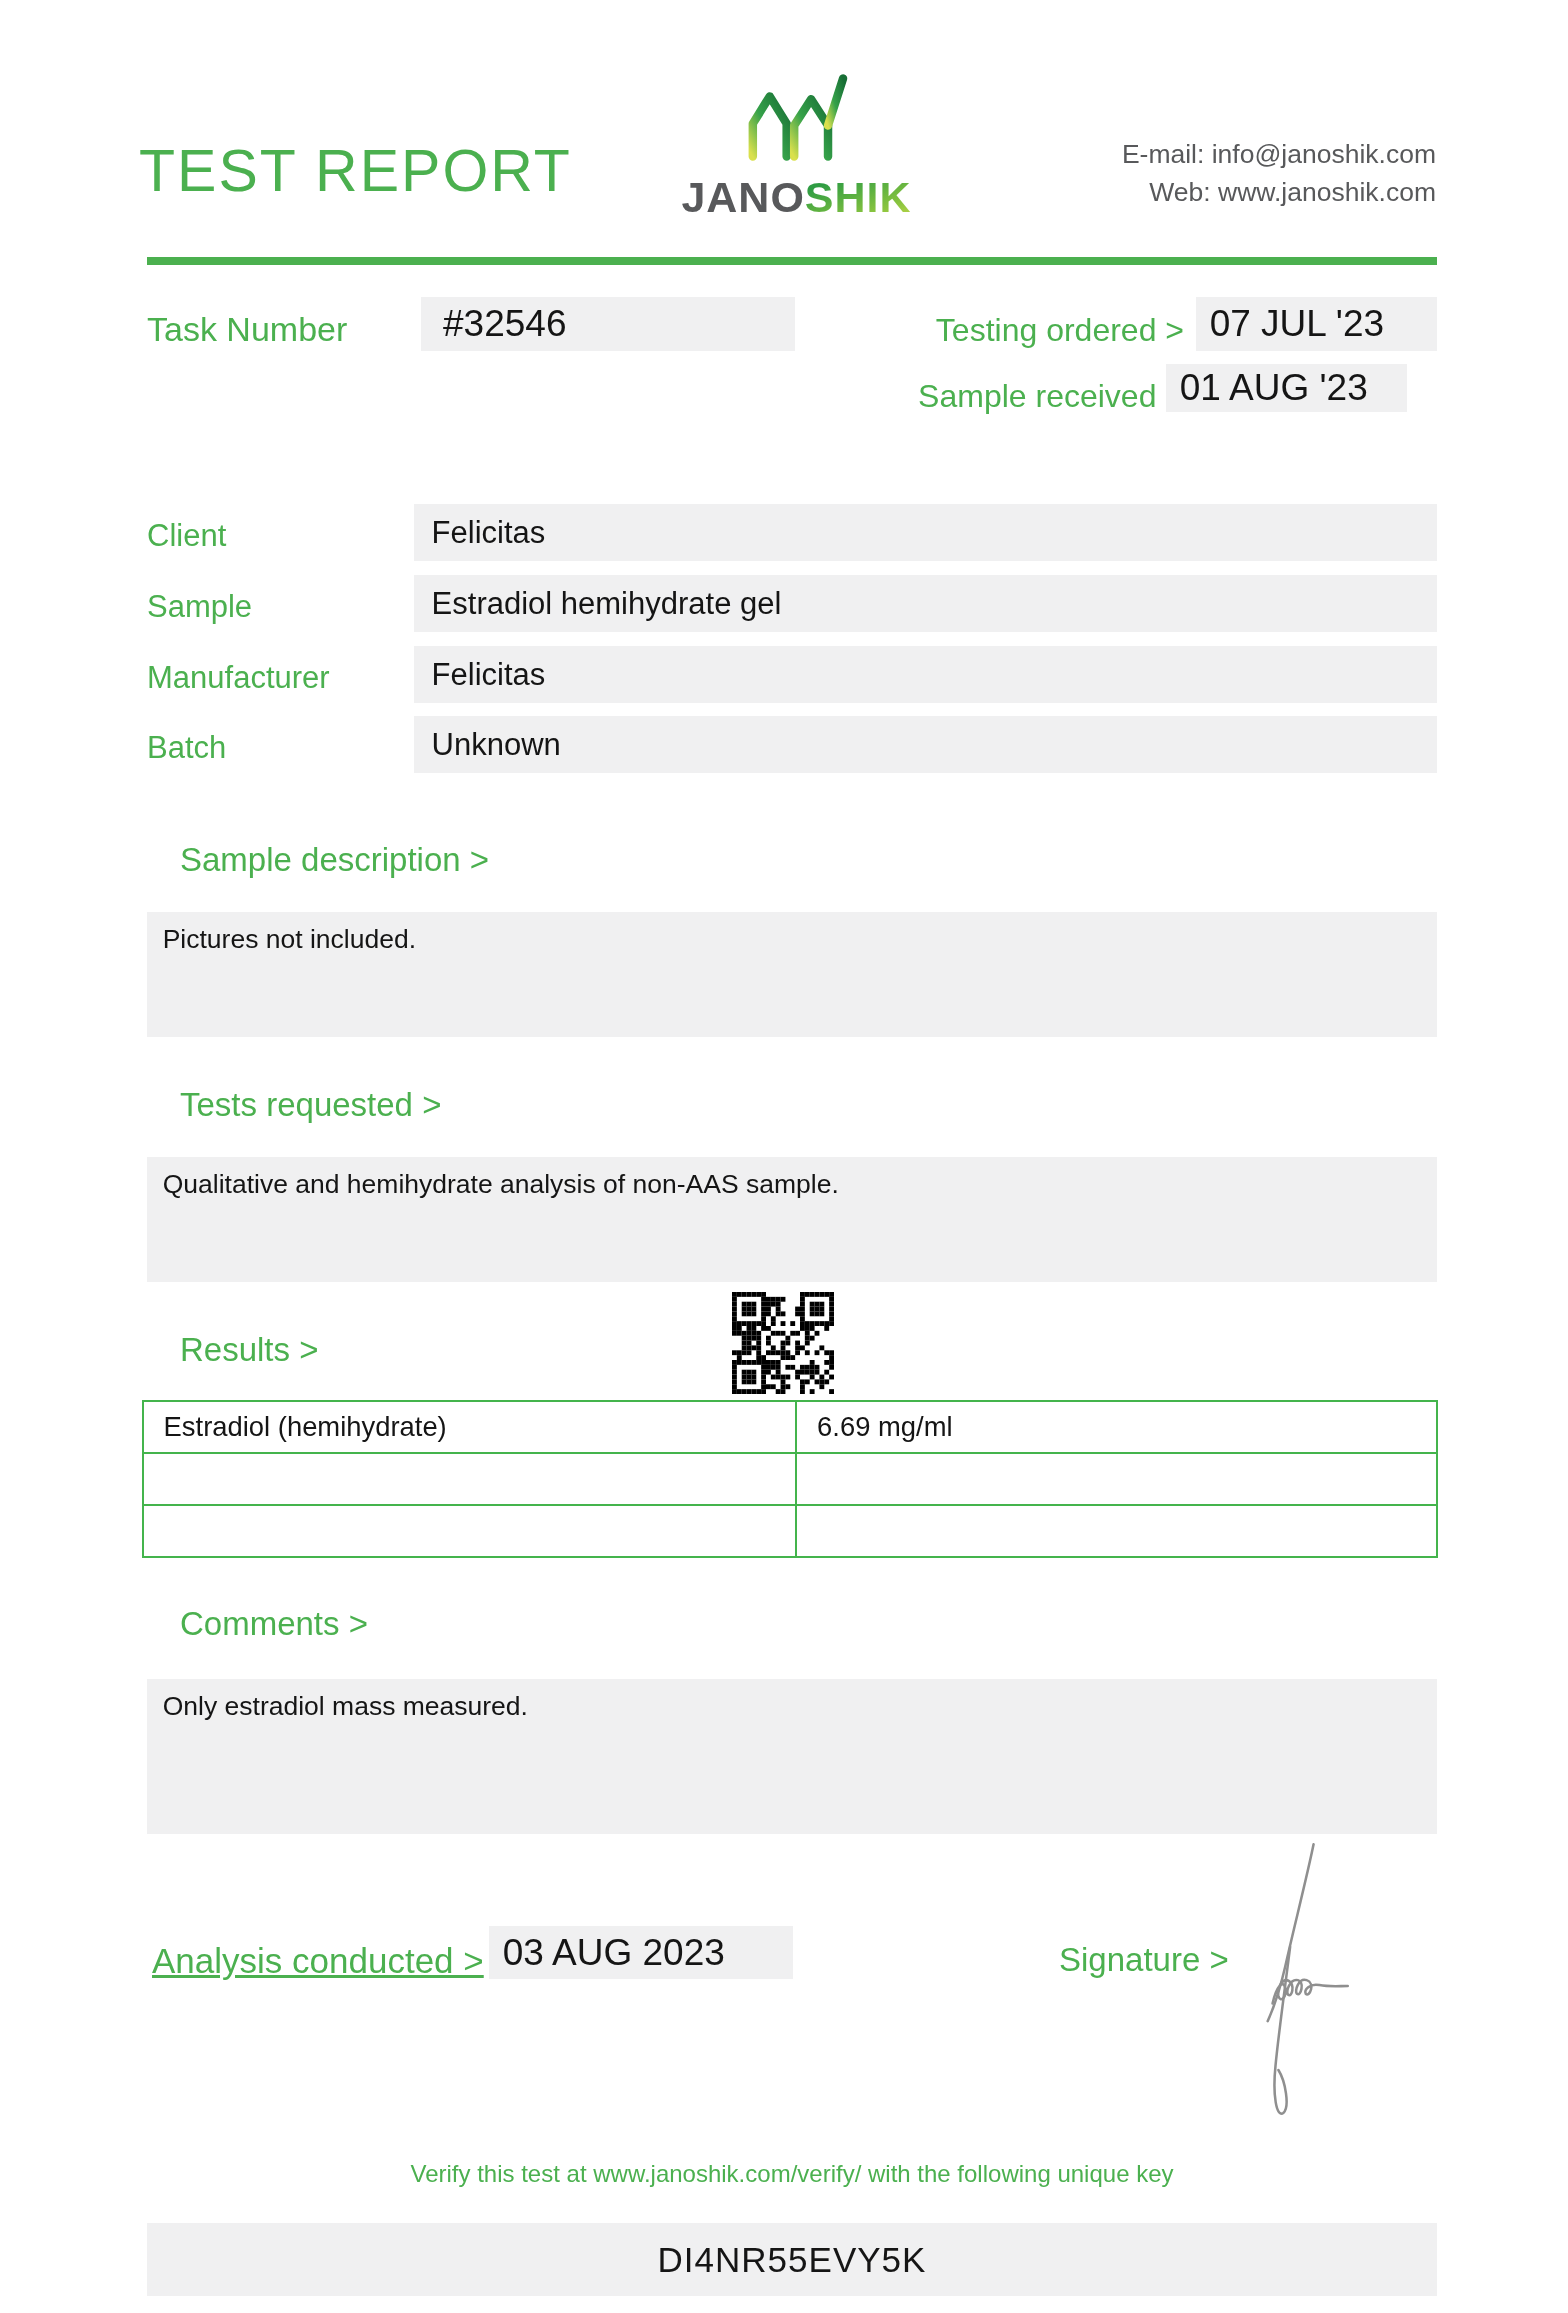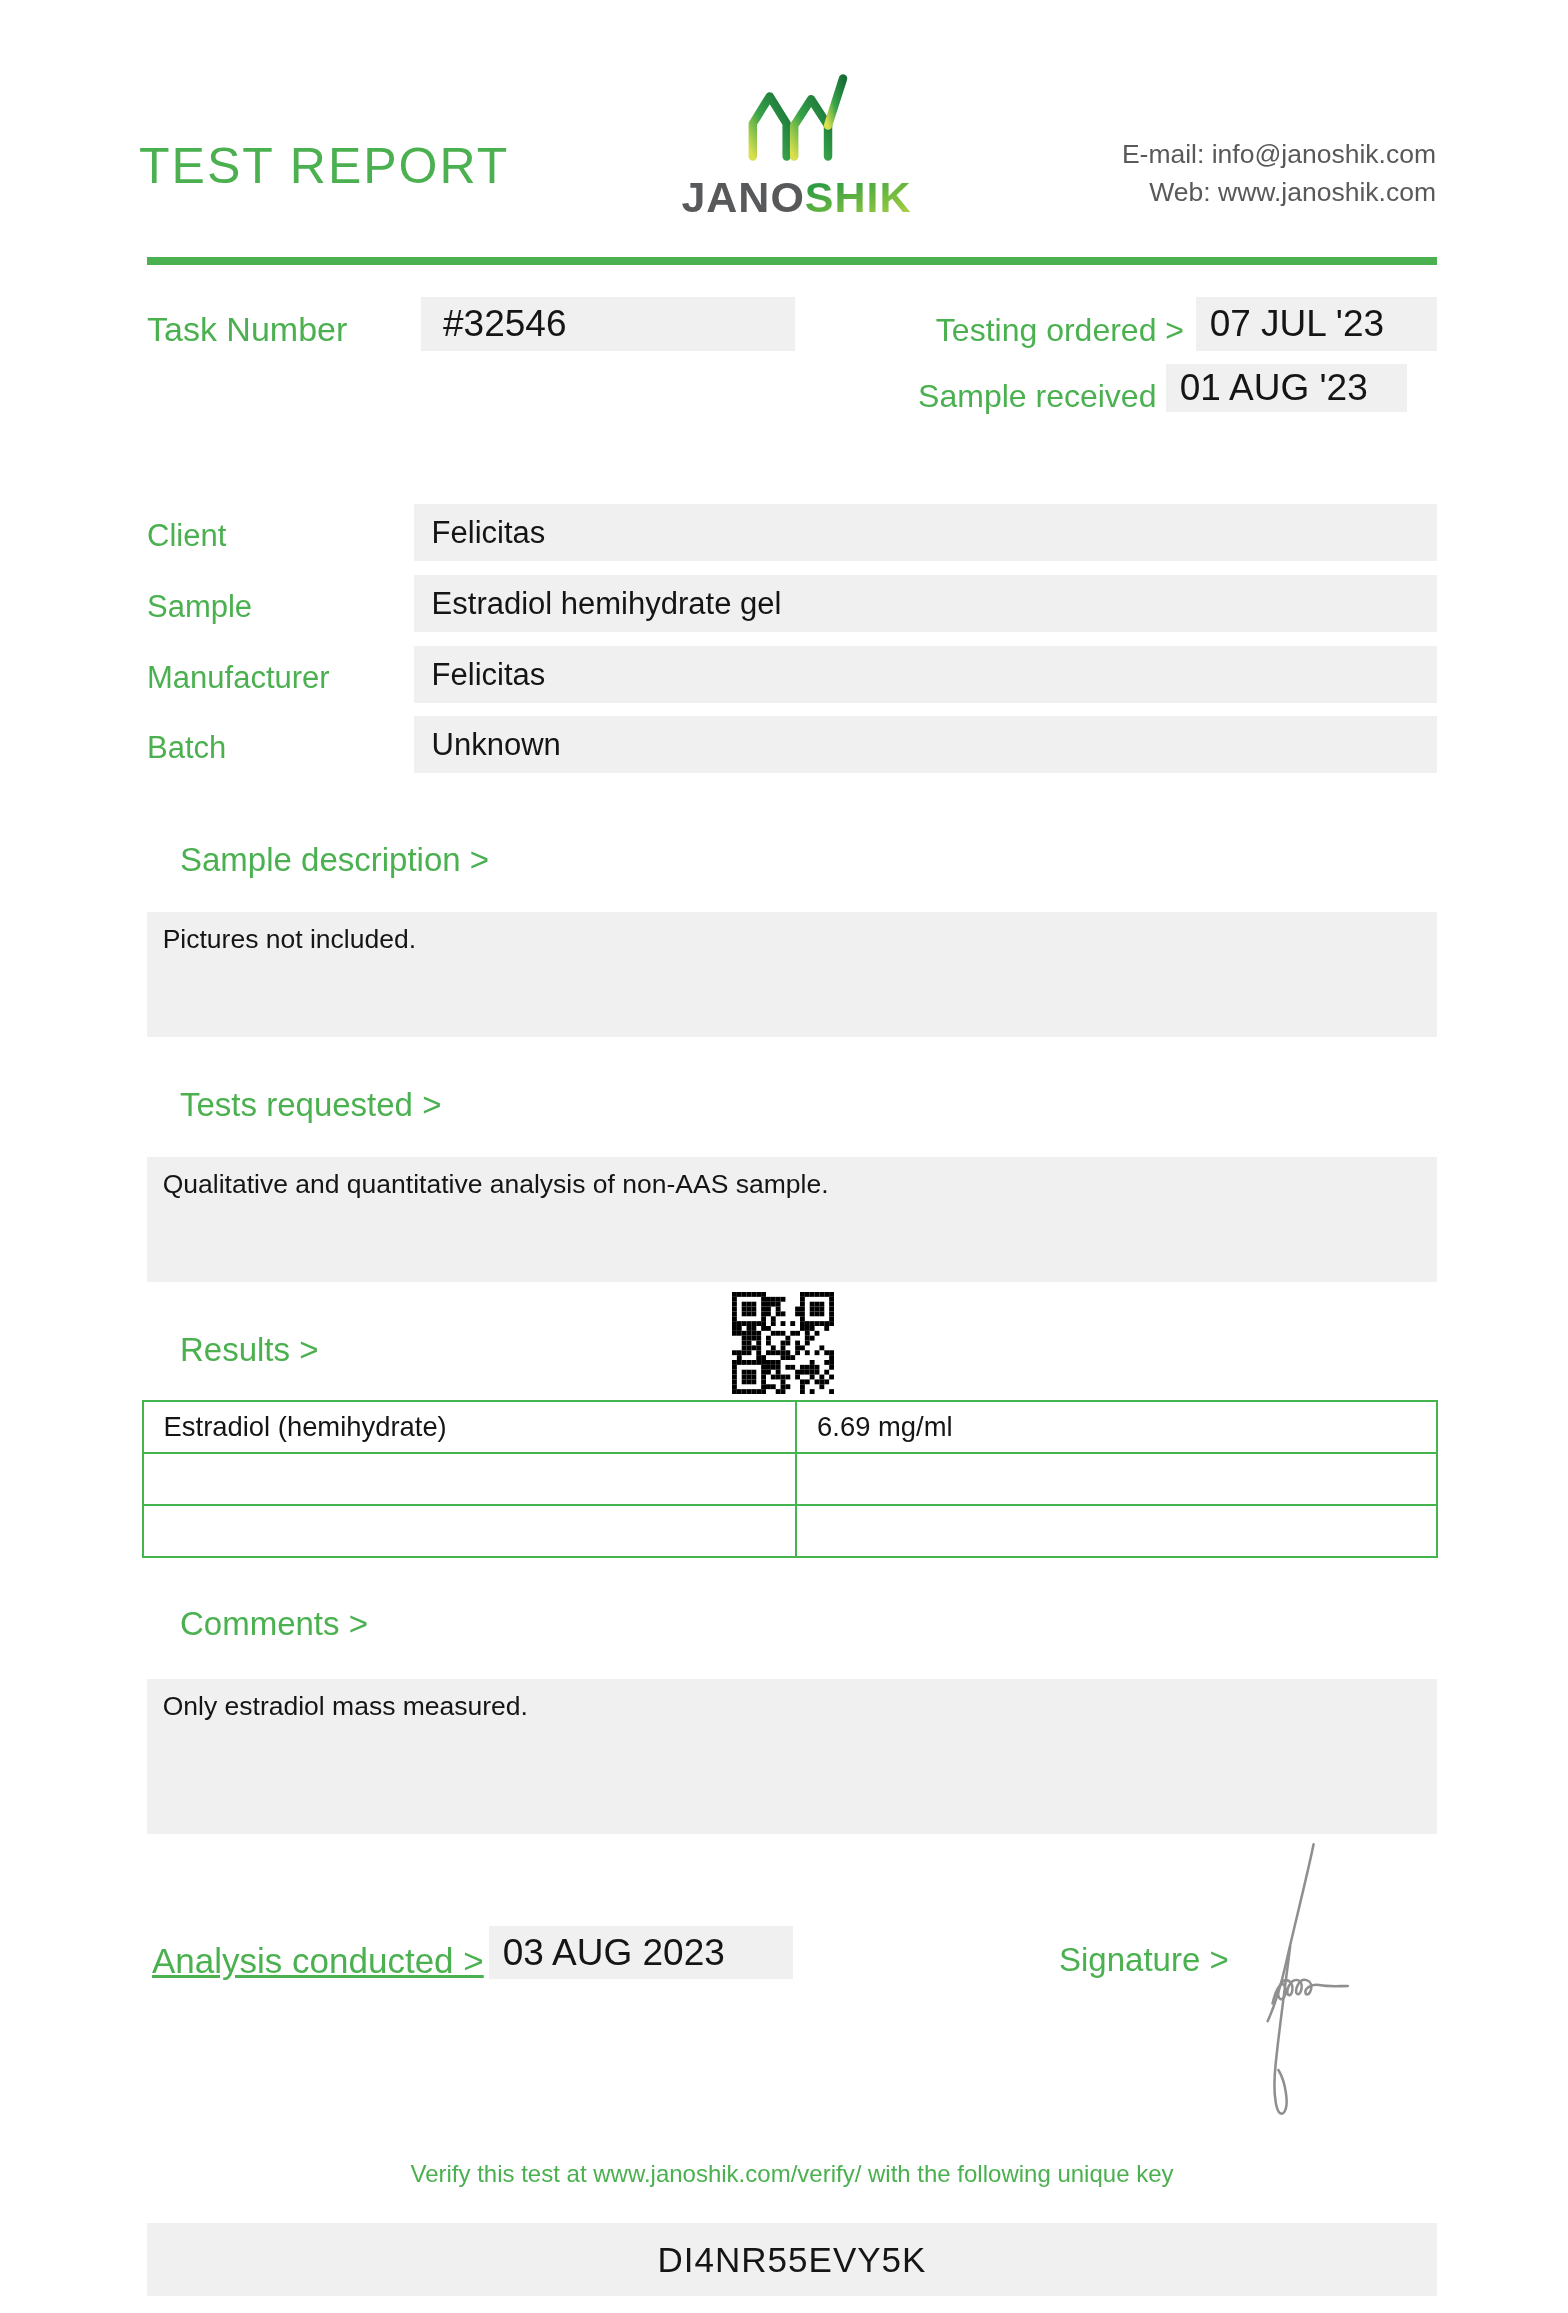--- a/index.html
+++ b/index.html
@@ -8,21 +8,21 @@
     width:1568px;height:2313px;
     background:#fff;
     font-family:"Liberation Sans","DejaVu Sans",sans-serif;
     overflow:hidden;
   }
   .abs{position:absolute;}
 
   
   .title{
     left:139px;top:137px;
-    font-size:50px;letter-spacing:2px;
+    font-size:59px;letter-spacing:2px;
     color:var(--green,#4bb04f);
     white-space:nowrap;
   }
   .logo{
     left:674px;top:71px;width:245px;
     display:flex;flex-direction:column;align-items:center;
   }
   .logo-text{
     font-size:43px;font-weight:700;letter-spacing:1px;margin-top:3.9px;
     white-space:nowrap;
@@ -162,21 +162,21 @@
   <div class="abs field-label info-label" style="top:730px">Batch</div>
   <div class="abs graybox info-box" style="top:716px">Unknown</div>
 
   <div class="abs section-heading" style="top:841px">Sample description &gt;</div>
   <div class="abs section-box" style="top:912px;height:125px">
     <span>Pictures not included.</span>
   </div>
 
   <div class="abs section-heading" style="top:1086px">Tests requested &gt;</div>
   <div class="abs section-box" style="top:1157px;height:125px">
-    <span>Qualitative and quantitative analysis of non-AAS sample.</span>
+    <span>Qualitative and hemihydrate analysis of non-AAS sample.</span>
   </div>
 
   <svg class="abs qr" id="qr-svg" width="102" height="102" viewBox="0 0 105 105" fill="#000">
       <rect x="0" y="0" width="5" height="5"></rect>
       <rect x="5" y="0" width="5" height="5"></rect>
       <rect x="10" y="0" width="5" height="5"></rect>
       <rect x="15" y="0" width="5" height="5"></rect>
       <rect x="20" y="0" width="5" height="5"></rect>
       <rect x="25" y="0" width="5" height="5"></rect>
       <rect x="30" y="0" width="5" height="5"></rect>

